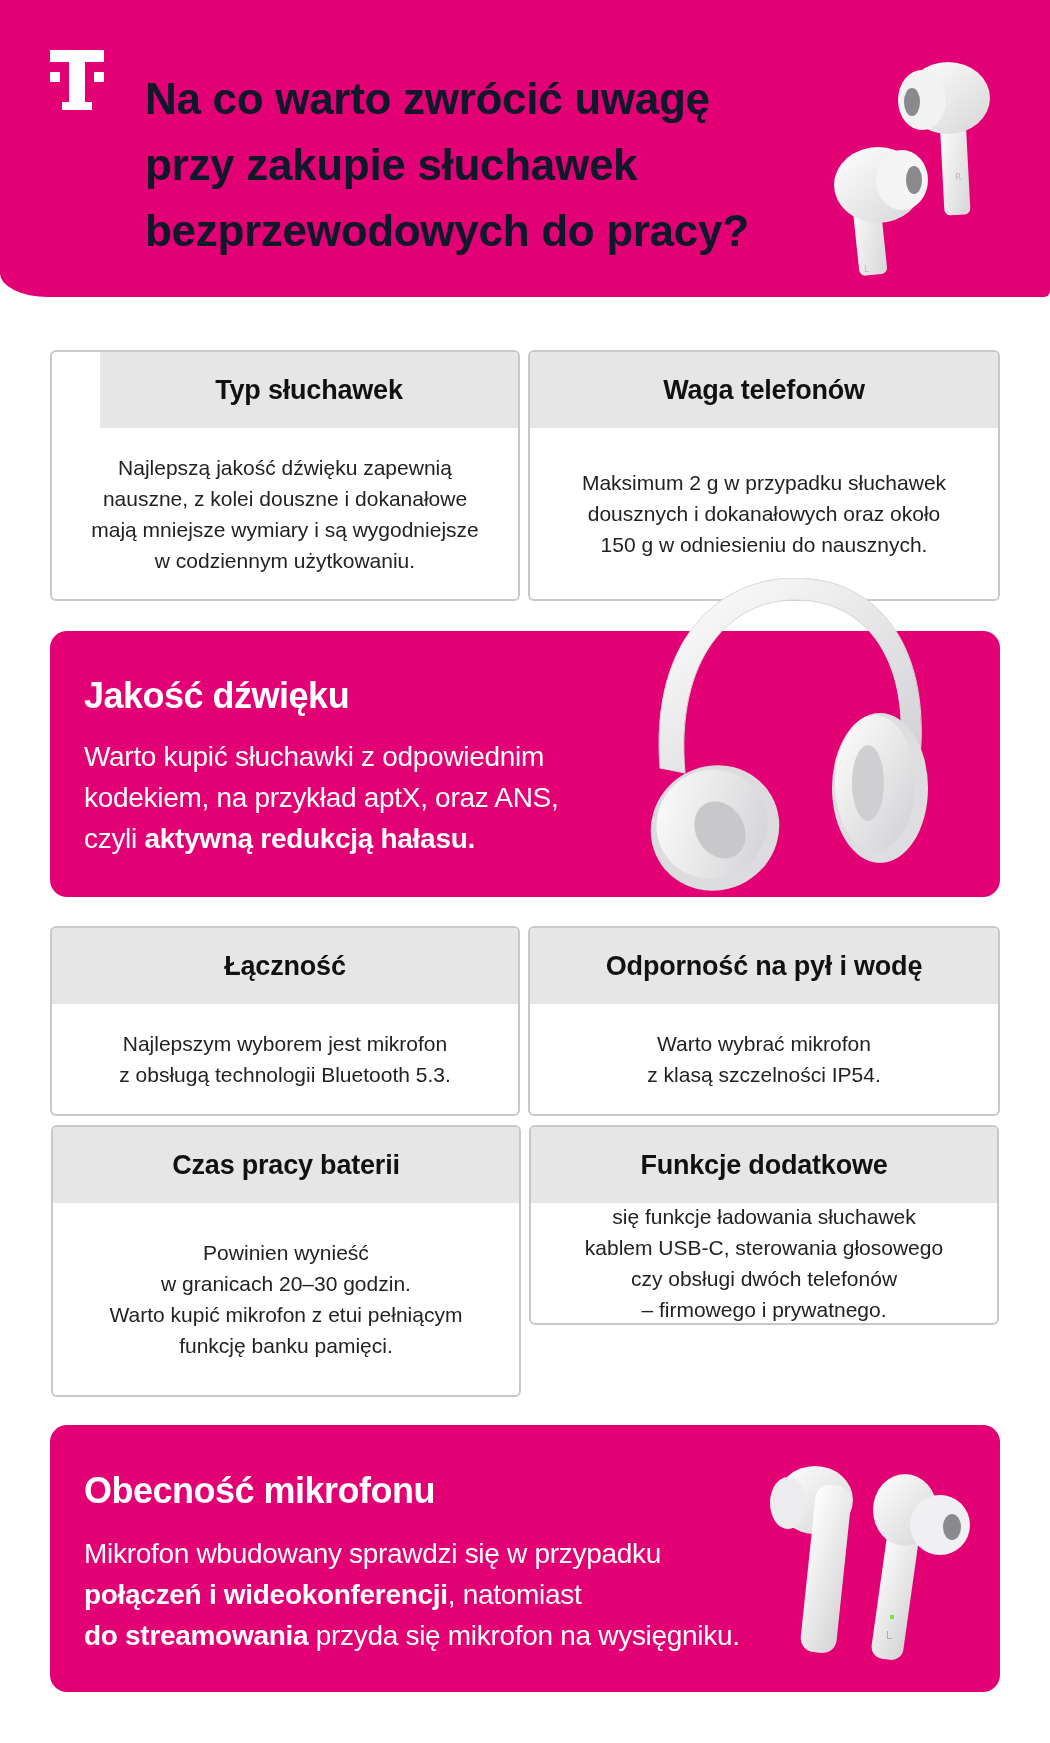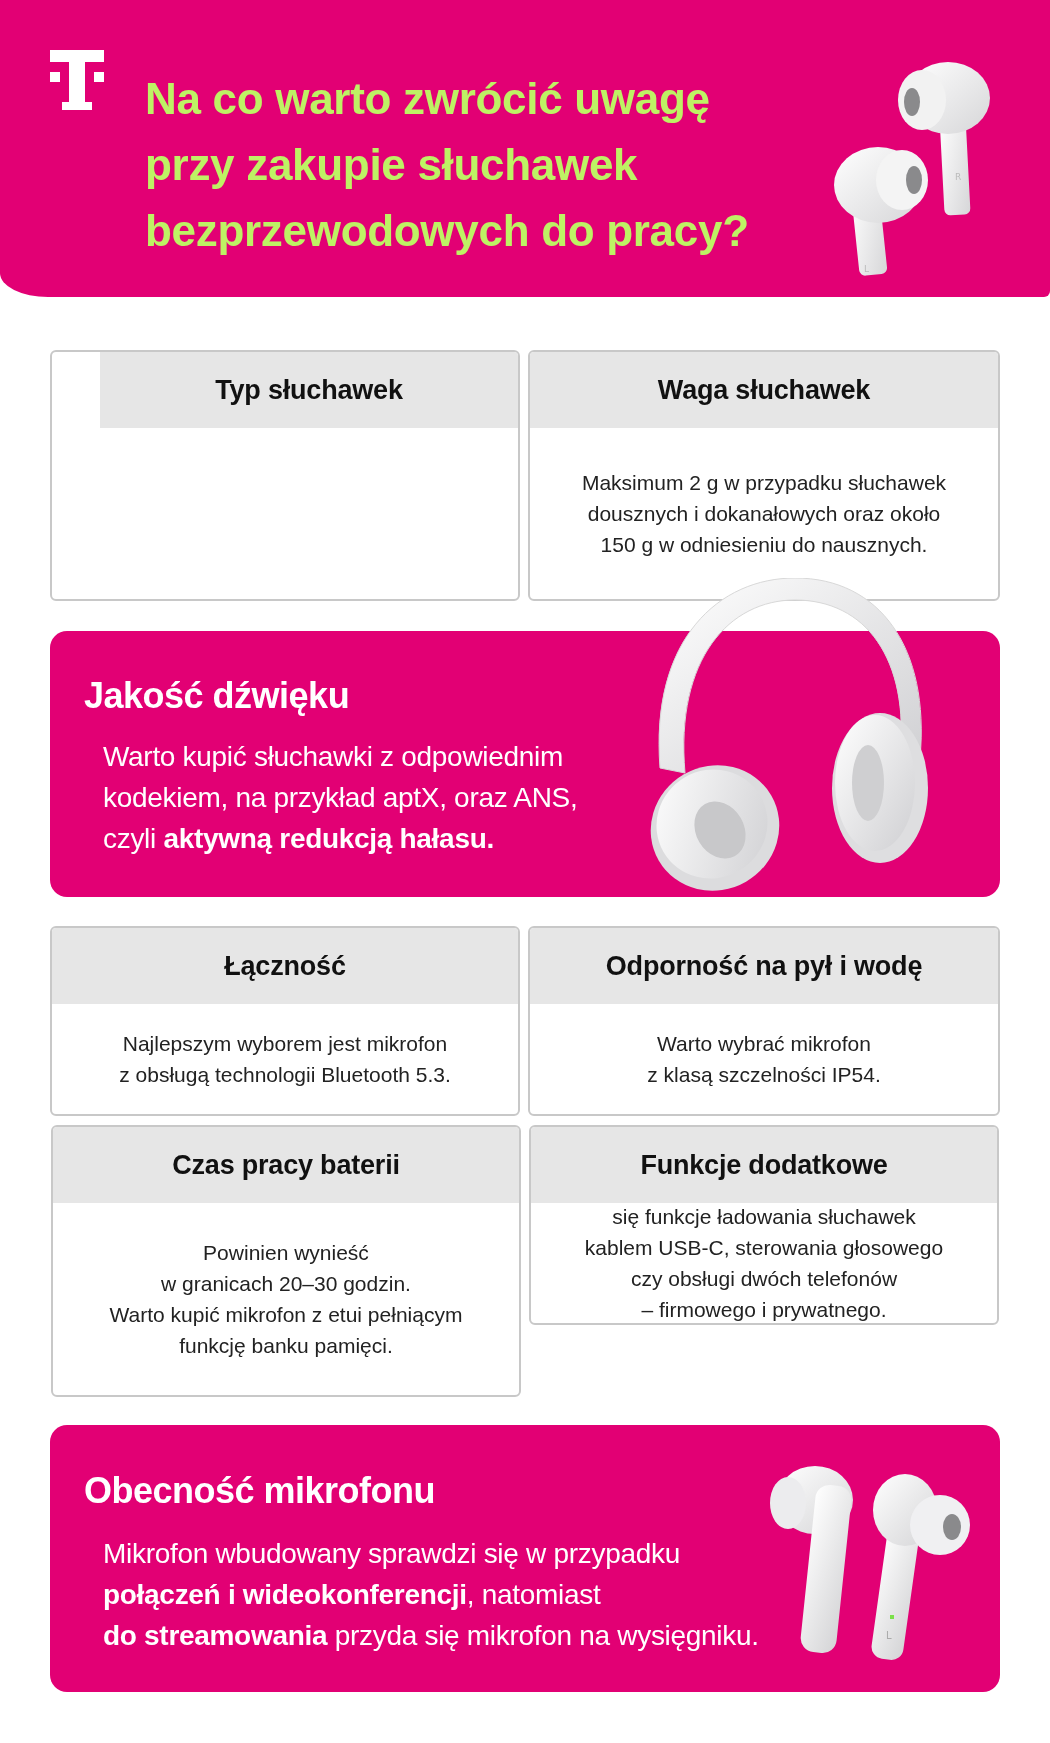--- a/index.html
+++ b/index.html
@@ -9,21 +9,21 @@
   
   .header {
     position: absolute; left: 0; top: 0; width: 1050px; height: 297px;
     background: #e20074;
     border-bottom-left-radius: 48px 24px;
     border-bottom-right-radius: 6px;
   }
   .t-logo { position: absolute; left: 50px; top: 50px; width: 54px; height: 60px; }
   .header-title {
     position: absolute; left: 145px; top: 66px; width: 680px;
-    color: #bef264; font-weight: 700; font-size: 44px; line-height: 66px; letter-spacing: -0.3px;
+    color: #0f172a; font-weight: 700; font-size: 44px; line-height: 66px; letter-spacing: -0.3px;
   }
   .header-title span { display: block; }
   .earbuds-top { position: absolute; left: 830px; top: 30px; width: 160px; height: 250px; }
 
   
   .card {
     position: absolute; background: #fff; border: 2px solid #c8c8c8; border-radius: 6px; overflow: hidden;
   }
   .card-head {
     height: 76px; background: #e6e6e6; display: flex; align-items: center; justify-content: center;
@@ -34,21 +34,21 @@
     display: flex; align-items: center; justify-content: center; text-align: center;
     font-size: 21px; line-height: 31px; color: #222; padding: 0 24px;
   }
   .card-body span { display: block; }
 
   
   .pink-box {
     position: absolute; left: 50px; width: 950px; background: #e20074; border-radius: 17px; color: #fff;
   }
   .pink-title { position: absolute; left: 34px; font-weight: 700; font-size: 36px; letter-spacing: -0.5px; }
-  .pink-text { position: absolute; left: 34px; font-size: 28px; line-height: 41px; letter-spacing: -0.3px; margin-left: 19px; }
+  .pink-text { position: absolute; left: 34px; font-size: 28px; line-height: 41px; letter-spacing: -0.3px; }
   .pink-text span.line { display: block; }
   .pink-text b { font-weight: 700; }
 
   .headphones { position: absolute; left: 630px; top: 578px; width: 310px; height: 330px; }
   .earbuds-bottom { position: absolute; left: 760px; top: 1455px; width: 230px; height: 210px; }
 </style>
 </head>
 <body>
 
 <div class="header">
@@ -81,24 +81,32 @@
     <rect x="25" y="155" width="28" height="90" rx="6" fill="url(#wg)" transform="rotate(-6 39 200)"></rect>
     <ellipse cx="48" cy="155" rx="44" ry="38" fill="url(#wg)"></ellipse>
     <ellipse cx="72" cy="150" rx="26" ry="30" fill="#f4f4f4"></ellipse>
     <ellipse cx="84" cy="150" rx="8" ry="14" fill="#8a8a8c"></ellipse>
     <text x="34" y="242" font-size="9" fill="#bbb" font-family="DejaVu Sans, sans-serif">L</text>
   </svg>
 </div>
 
 <div class="card" style="left:50px; top:350px; width:470px; height:251px;padding-left:48px;">
   <div class="card-head">Typ słuchawek</div>
+  <div class="card-body">
+    <div>
+      <span>Najlepszą jakość dźwięku zapewnią</span>
+      <span>nauszne, z kolei douszne i dokanałowe</span>
+      <span>mają mniejsze wymiary i są wygodniejsze</span>
+      <span>w codziennym użytkowaniu.</span>
+    </div>
+  </div>
 </div>
 
 <div class="card" style="left:528px; top:350px; width:472px; height:251px;">
-  <div class="card-head">Waga słuchawek</div>
+  <div class="card-head">Waga telefonów</div>
   <div class="card-body">
     <div>
       <span>Maksimum 2 g w przypadku słuchawek</span>
       <span>dousznych i dokanałowych oraz około</span>
       <span>150 g w odniesieniu do nausznych.</span>
     </div>
   </div>
 </div>
 
 <div class="pink-box" style="top:631px; height:266px;">

